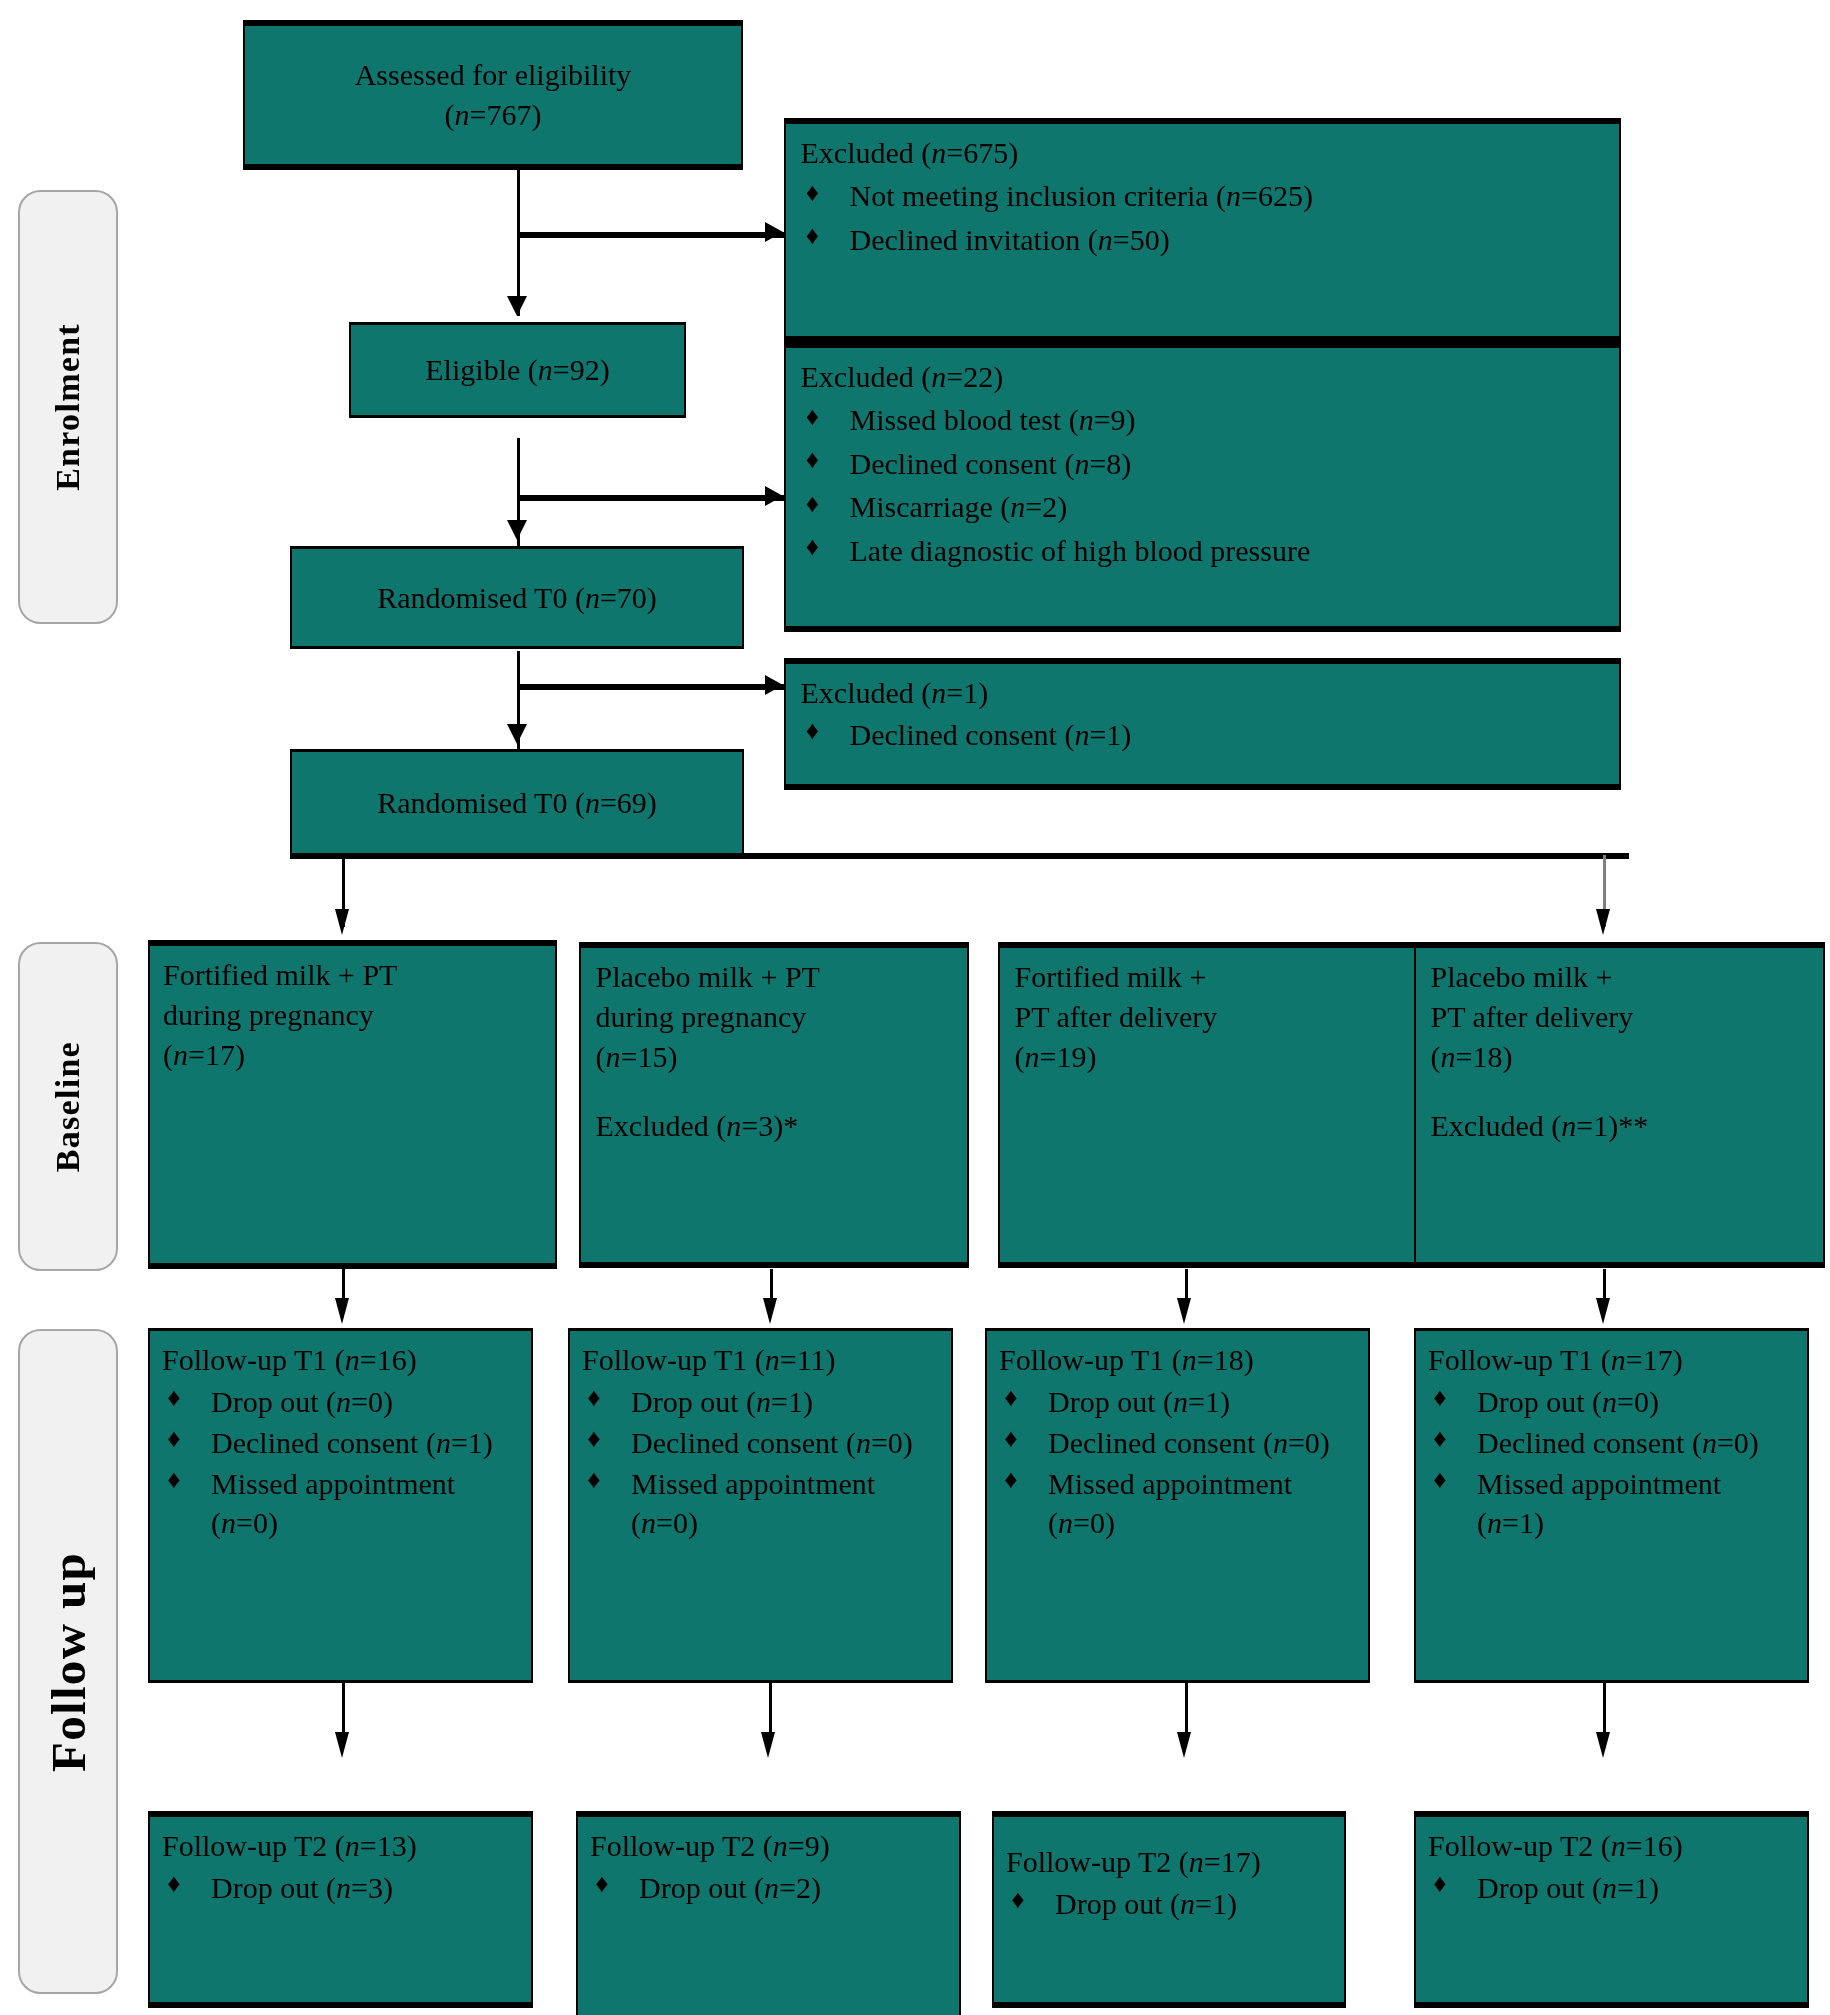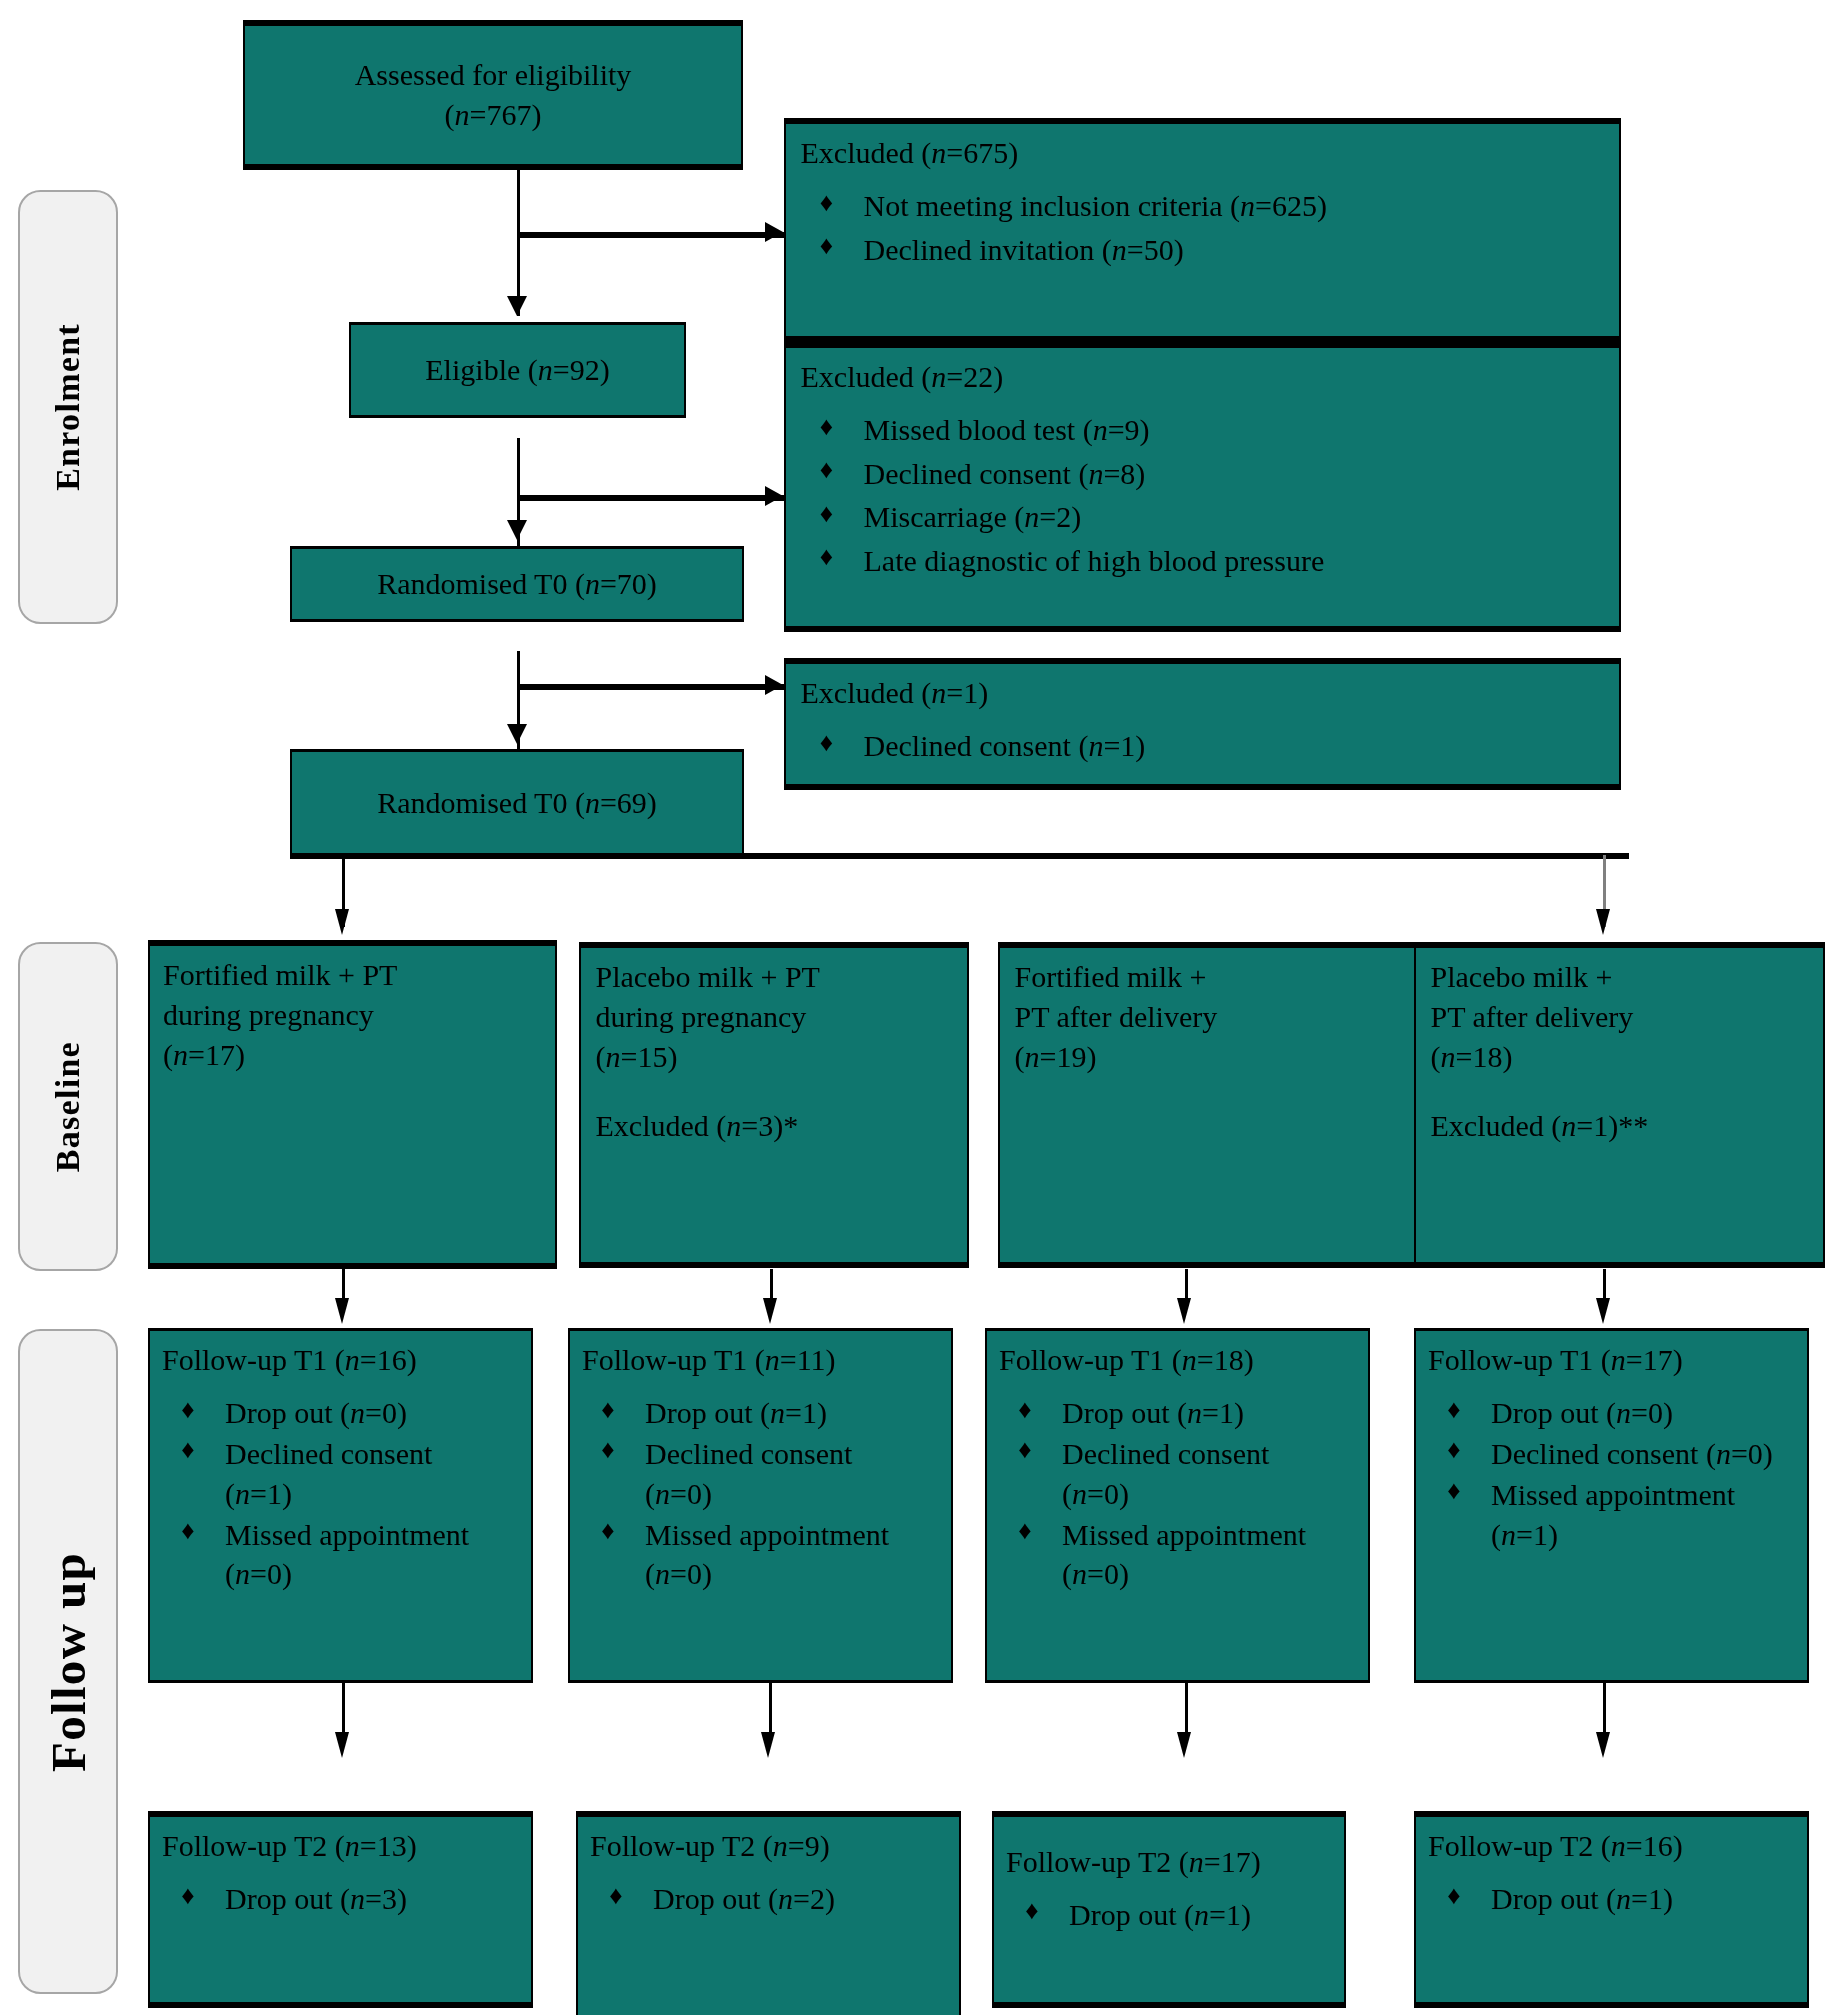--- a/index.html
+++ b/index.html
@@ -66,21 +66,21 @@
   .fbox .hdr{
     font-size:30px;
     line-height:1.3;
     margin:0 0 2.6px 0;
   }
   .fbox .spacer{height:29px;}
 
   
   ul.blist{
     list-style:none;
-    margin:14px;
+    margin:0;
     padding:0;
   }
   ul.blist li{
     position:relative;
     font-size:30px;
     line-height:1.32;
     padding-left:49px;
     margin:4px 0 2.6px 0;
   }
   ul.blist li::before{
@@ -168,21 +168,21 @@
   <div class="fbox" style="left:784px; top:342px; width:837px; height:290px;">
     <div class="hdr">Excluded (<em class="n">n</em>=22)</div>
     <ul class="blist">
       <li>Missed blood test (<em class="n">n</em>=9)</li>
       <li>Declined consent (<em class="n">n</em>=8)</li>
       <li>Miscarriage (<em class="n">n</em>=2)</li>
       <li>Late diagnostic of high blood pressure</li>
     </ul>
   </div>
 
-  <div class="fbox center thin" style="left:290px; top:546px; width:454px; height:76px;">
+  <div class="fbox center thin" style="left:290px; top:546px; width:454px; height:103px;">
     <div class="ttl">Randomised T0 (<em class="n">n</em>=70)</div>
   </div>
 
   <div class="vline" style="left:517px; top:651px; height:111px;"></div>
   <div class="arrow-down" style="left:507px; top:724px;"></div>
 
   <div class="hline thick" style="left:517px; top:684px; width:267px;"></div>
   <div class="arrow-right" style="left:765px; top:675px;"></div>
 
   <div class="fbox" style="left:784px; top:658px; width:837px; height:132px;">

